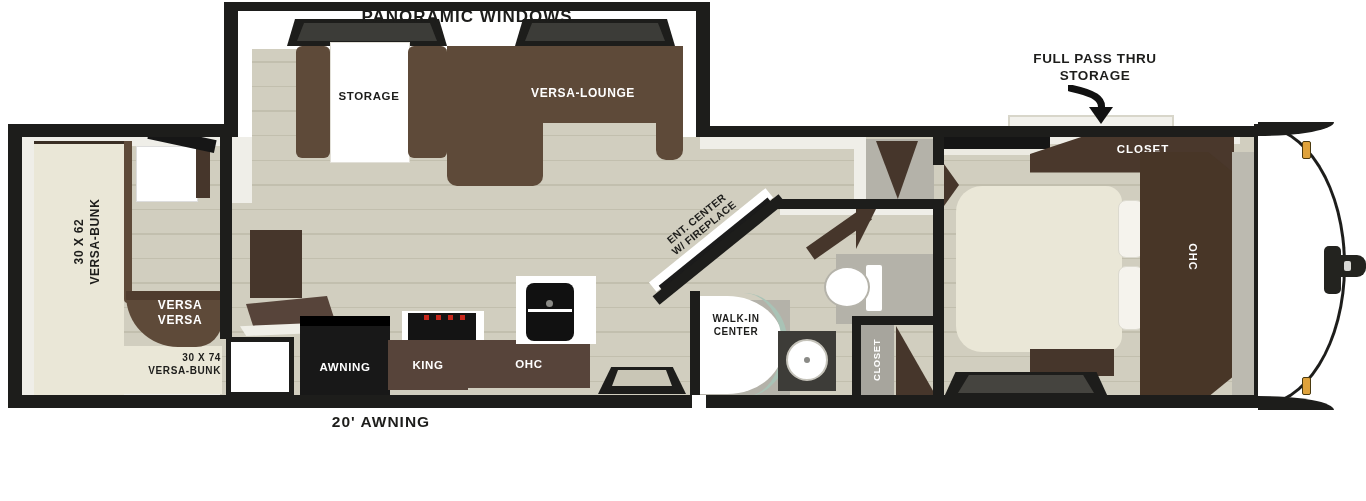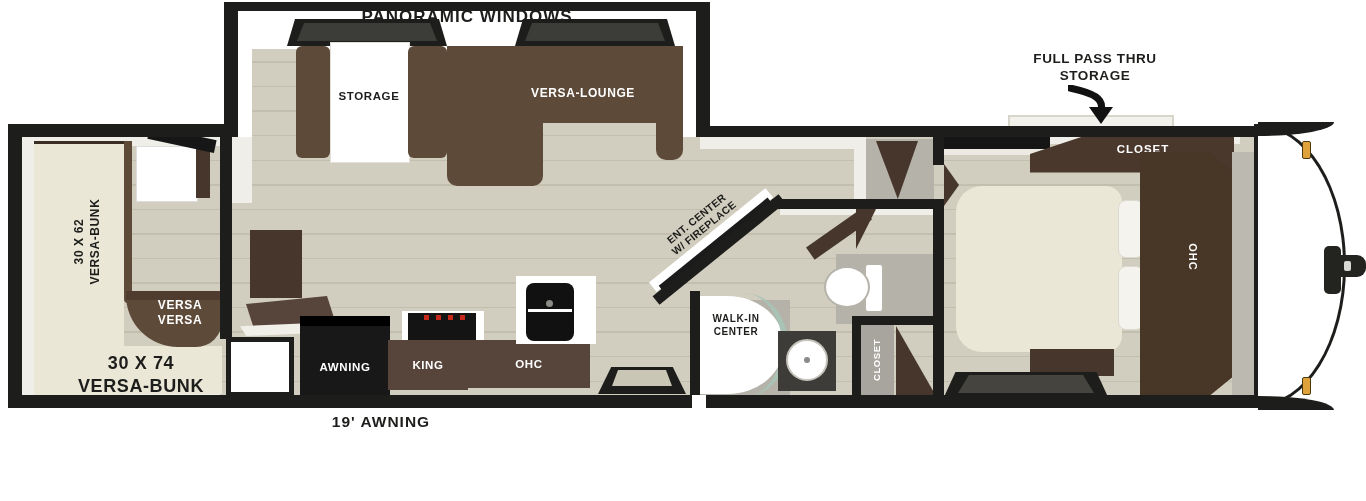--- a/index.html
+++ b/index.html
@@ -40,21 +40,21 @@
   <div class="abs" style="left:148px;top:133px;width:68px;height:13px;background:#161616;transform:rotate(12deg);"></div>
   <div class="abs cream" style="left:34px;top:346px;width:188px;height:48px;"></div>
   <div class="abs brown" style="left:126px;top:291px;width:96px;height:56px;border-radius:0 0 26px 52px;border-top:9px solid #4f3c2e;box-sizing:border-box;"></div>
 
   <div class="lbl" style="left:28px;top:226px;width:120px;font-size:12px;transform:rotate(-90deg);white-space:normal;line-height:1.3;">
     <span>30 X 62</span><br><span>VERSA-BUNK</span>
   </div>
   <div class="lbl lblw" style="left:138px;top:298px;width:84px;font-size:12px;white-space:normal;">
     <span>VERSA</span><br><span>VERSA</span>
   </div>
-  <div class="lbl" style="left:61px;top:352px;width:160px;font-size:18px;white-space:normal;">
+  <div class="lbl" style="left:61px;top:352px;width:160px;font-size:10px;white-space:normal;text-align:right;">
     <span>30 X 74</span><br><span>VERSA-BUNK</span>
   </div>
 
   <div class="abs" style="left:287px;top:19px;width:160px;height:27px;background:#1d1d1b;clip-path:polygon(5% 0,95% 0,100% 100%,0 100%);"></div>
   <div class="abs" style="left:297px;top:23px;width:140px;height:18px;background:#3c3c38;clip-path:polygon(5% 0,95% 0,100% 100%,0 100%);"></div>
   <div class="abs" style="left:515px;top:19px;width:160px;height:27px;background:#1d1d1b;clip-path:polygon(5% 0,95% 0,100% 100%,0 100%);"></div>
   <div class="abs" style="left:525px;top:23px;width:140px;height:18px;background:#3c3c38;clip-path:polygon(5% 0,95% 0,100% 100%,0 100%);"></div>
 
   <div class="abs brown" style="left:296px;top:46px;width:34px;height:112px;border-radius:6px;"></div>
   <div class="abs whitebg" style="left:330px;top:42px;width:78px;height:119px;border:1px solid #e2e0d8;"></div>
@@ -178,15 +178,15 @@
   <div class="abs" style="left:1338px;top:255px;width:28px;height:22px;background:#23231f;border-radius:0 9px 9px 0;"></div>
   <div class="abs" style="left:1344px;top:261px;width:7px;height:10px;background:#d8d8d4;border-radius:2px;"></div>
 
   <div class="lbl" style="left:1013px;top:51px;width:164px;font-size:13.5px;white-space:normal;">
     <span>FULL PASS THRU</span><br><span>STORAGE</span>
   </div>
   <svg class="abs" style="left:1068px;top:85px;" width="48" height="40" viewBox="0 0 48 40">
     <path d="M2,3 C26,8 36,14 33,25" stroke="#111" stroke-width="7" fill="none" stroke-linecap="round"></path>
     <polygon points="21,22 45,22 33,39" fill="#111"></polygon>
   </svg>
-  <div class="lbl" style="left:301px;top:412px;width:160px;font-size:15.5px;letter-spacing:1px;">19' AWNING</div>
+  <div class="lbl" style="left:301px;top:412px;width:160px;font-size:15.5px;letter-spacing:1px;">20' AWNING</div>
 
 </div>
 
 </body></html>

